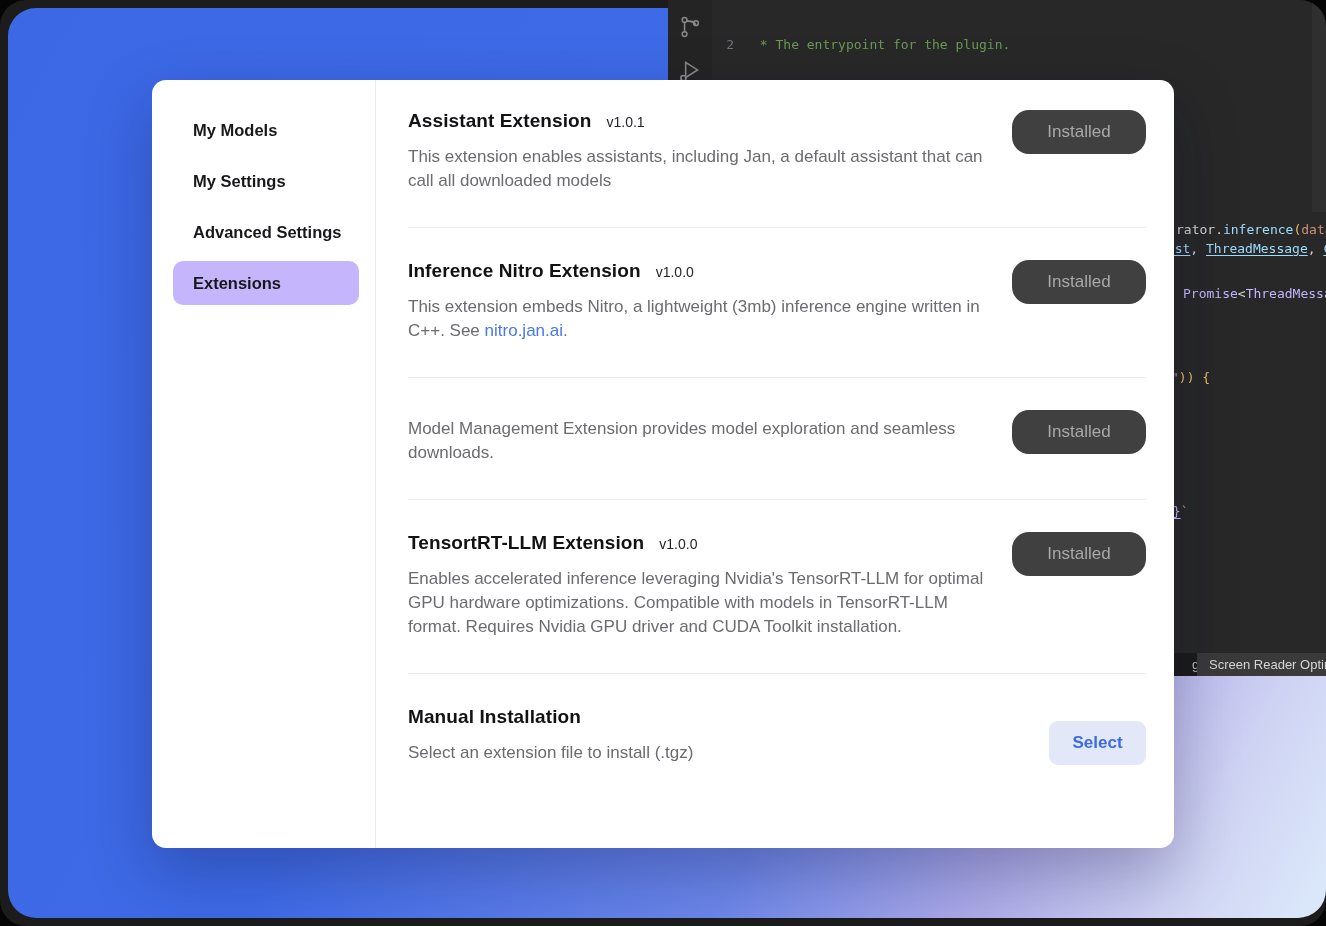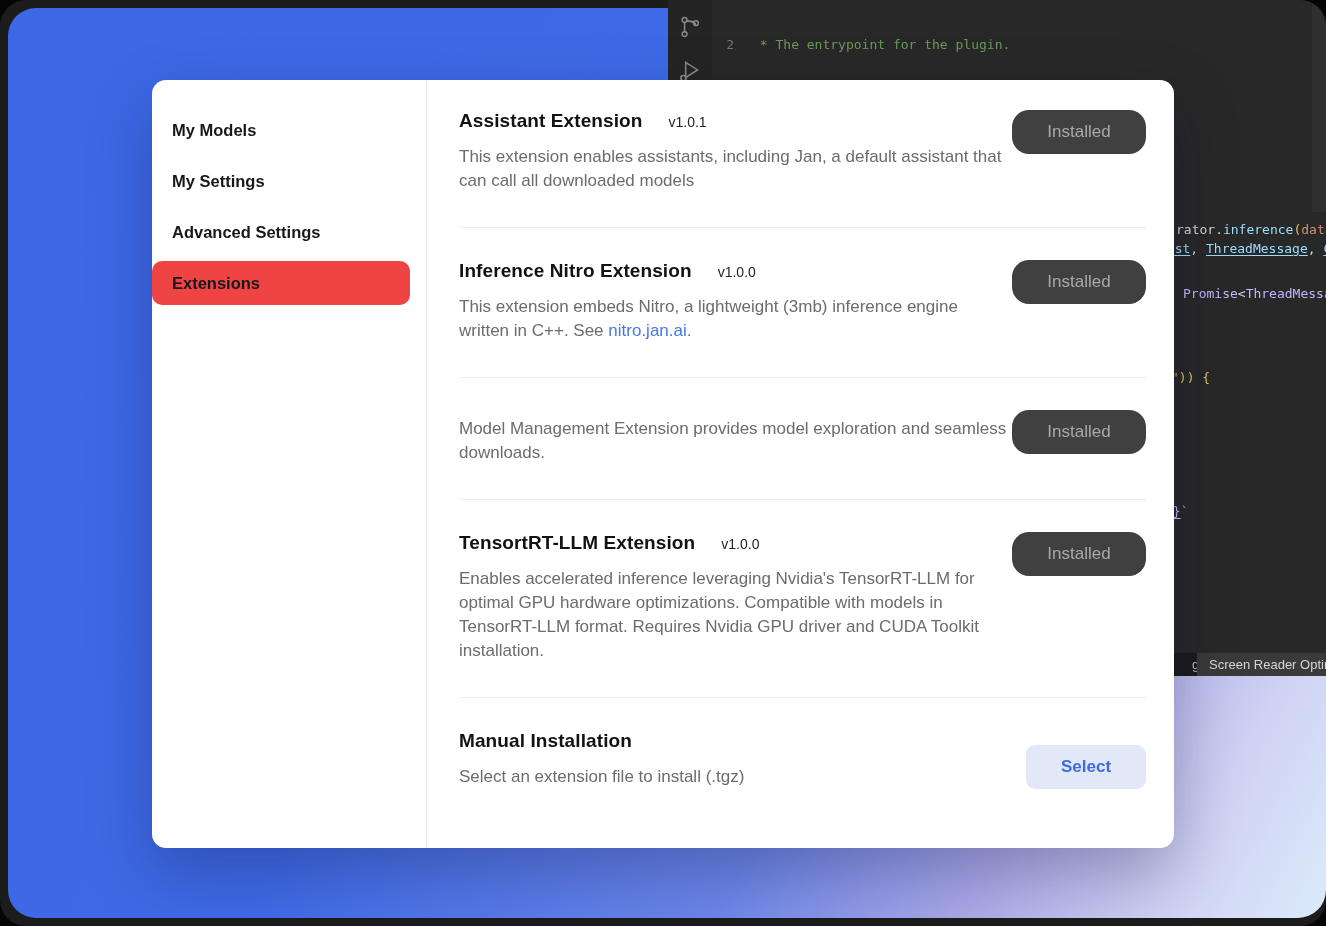--- a/index.html
+++ b/index.html
@@ -55,46 +55,46 @@
     color:#d6d6d6;padding:3px 10px 0 12px;white-space:nowrap;
   }
   
   .modal{
     position:absolute;left:152px;top:80px;width:1022px;height:768px;
     background:#ffffff;border-radius:14px;display:flex;
     box-shadow:0 24px 64px rgba(10,16,50,.28);
     color:#17171a;
   }
   .modal-sidebar{
-    width:275px;flex:0 0 auto;border-right:1px solid #ececec;
-    padding:28px 16px 0 0;
+    width:224px;flex:0 0 auto;border-right:1px solid #ececec;
+    padding:28px 16px 0 21px;
   }
   .side-item{
     height:44px;border-radius:10px;display:flex;align-items:center;
     padding-left:20px;margin-bottom:7px;
     font-size:16.5px;font-weight:700;color:#18181b;cursor:pointer;
   }
-  .side-item.active{background:#ef4444;}
+  .side-item.active{background:#c4b5fd;}
   .modal-content{flex:1;padding:28px 28px 0 32px;}
   .ext-entry{border-bottom:1px solid #ececec;padding:32px 0 34px;display:flex;align-items:flex-start;}
   .ext-entry.first{padding-top:2px;}
   .ext-entry.last{border-bottom:none;padding-bottom:0;align-items:flex-end;}
   .entry-main{flex:1;min-width:0;}
-  .entry-title-row{display:flex;align-items:baseline;gap:26px;height:28px;}
+  .entry-title-row{display:flex;align-items:baseline;gap:15px;height:28px;}
   .entry-title{font-size:19px;font-weight:700;color:#121215;letter-spacing:.1px;}
   .entry-version{font-size:14px;font-weight:400;color:#232329;}
   .entry-desc{margin-top:7px;max-width:585px;font-size:17px;line-height:24px;color:#6b6b70;}
   .entry-desc a{color:#4678e8;text-decoration:none;cursor:pointer;}
   .btn{
     flex:0 0 auto;height:44px;border:none;border-radius:9px;
     font-family:"Liberation Sans",sans-serif;font-size:17px;
     display:flex;align-items:center;justify-content:center;
   }
   .btn-installed{background:#404040;color:#a8a8a8;width:134px;font-weight:400;cursor:default;border-radius:17px;}
-  .btn-select{background:#e2e8f7;color:#3c6ae5;width:120px;font-weight:700;cursor:pointer;}
+  .btn-select{background:#e2e8f7;color:#3c6ae5;width:97px;font-weight:700;cursor:pointer;}
 </style>
 </head>
 <body>
 
 <div class="canvas">
 
   <div class="gradient-panel"></div>
 
   <div class="editor">
     <div class="activity-bar">

